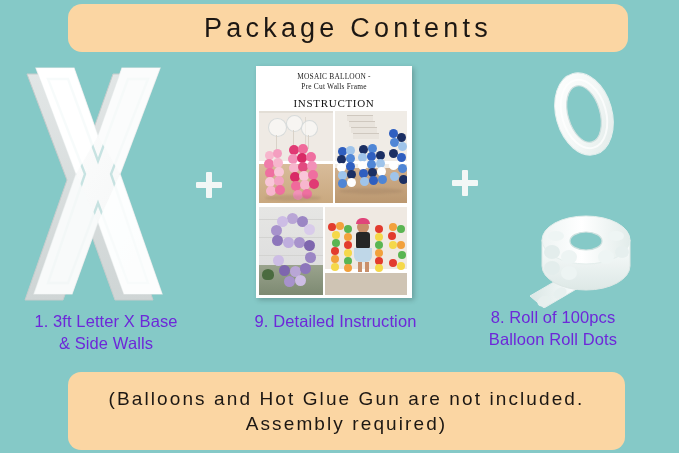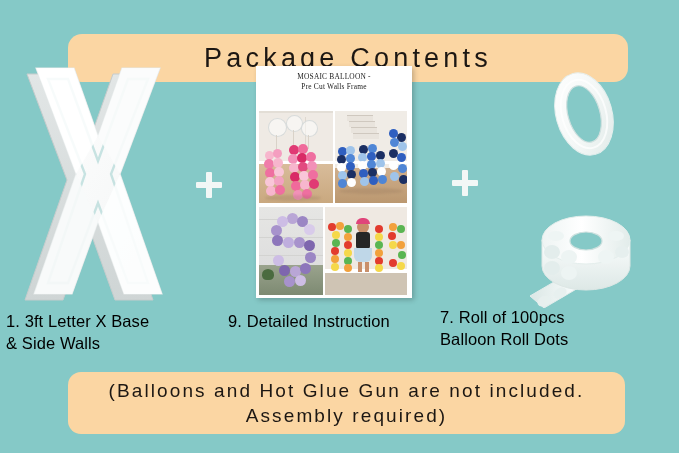--- a/index.html
+++ b/index.html
@@ -10,42 +10,42 @@
     position:relative;
   }
   #stage{position:relative;width:679px;height:453px;background:#85c9c7;overflow:hidden;}
 
   
   .banner{
     position:absolute;background:#fbd6a3;border-radius:14px;
     display:flex;align-items:center;justify-content:center;
     text-align:center;color:#25201c;
   }
-  #title-banner{left:68px;top:4px;width:560px;height:48px;margin-top:30px;}
+  #title-banner{left:68px;top:4px;width:560px;height:48px;}
   #title-text{
     font-size:27px;letter-spacing:4.2px;font-weight:400;
     color:#1c1713;line-height:1;
   }
-  #footer-banner{left:68px;top:372px;width:557px;height:62px;border-radius:13px;}
+  #footer-banner{left:68px;top:372px;width:557px;height:78px;border-radius:13px;}
   #footer-text{
     font-size:19px;letter-spacing:2.1px;line-height:1.32;color:#1c1713;
     padding:0 10px;
   }
 
   
   .plus{position:absolute;width:26px;height:26px;}
   .plus i{position:absolute;background:#f2f7f6;border-radius:1px;display:block;}
   .plus i.h{left:0;top:10px;width:26px;height:6px;}
   .plus i.v{top:0;left:10px;width:6px;height:26px;}
   #plus-1{left:196px;top:172px;}
   #plus-2{left:452px;top:170px;}
 
   
   .caption{
-    position:absolute;color:#000000;
+    position:absolute;text-align:center;color:#6d28d9;
     font-size:16.5px;line-height:1.36;font-weight:500;letter-spacing:.1px;
   }
   #caption-1{left:6px;top:310px;width:200px;}
   #caption-2{left:228px;top:310px;width:215px;}
   #caption-3{left:440px;top:306px;width:226px;}
 
   
   #letter-x-wrap{position:absolute;left:12px;top:62px;width:170px;height:245px;}
   #letter-x-wrap svg{display:block;width:170px;height:245px;}
 
@@ -143,20 +143,21 @@
 
   <div class="plus" id="plus-1">
     <i class="h"></i>
     <i class="v"></i>
   </div>
 
   <div id="instruction-card">
     <div id="card-head">
       <div class="card-sub">MOSAIC BALLOON -</div>
       <div class="card-sub">Pre Cut Walls Frame</div>
+      <div class="card-title">INSTRUCTION</div>
     </div>
 
     <div id="card-photos">
 
       <div class="photo-row" id="photo-row-top">
 
         <div class="ph" id="ph-pink">
           <div class="wallline" style="left:0;top:0;width:74px;height:2px;background:#e3ded6;"></div>
           <div class="wallline" style="left:46px;top:6px;width:1px;height:46px;background:#ded8cf;"></div>
           <div class="wallline" style="left:0;top:50px;width:74px;height:3px;background:#ffffff;"></div>
@@ -384,21 +385,21 @@
       <ellipse cx="41" cy="73" rx="8" ry="7" fill="#edf4f3"></ellipse>
       <ellipse cx="78" cy="57" rx="8" ry="7" fill="#eef5f4"></ellipse>
       <ellipse cx="94" cy="52" rx="7" ry="6" fill="#e6efee"></ellipse>
 
       <ellipse cx="28" cy="36" rx="8" ry="5" fill="#eef5f4"></ellipse>
       <ellipse cx="88" cy="36" rx="8" ry="5" fill="#eef5f4"></ellipse>
     </svg>
   </div>
 
   <div class="caption" id="caption-3">
-    <div>7. Roll of 100pcs</div>
+    <div>8. Roll of 100pcs</div>
     <div>Balloon Roll Dots</div>
   </div>
 
   <div class="banner" id="footer-banner">
     <span id="footer-text">(Balloons and Hot Glue Gun are not included. Assembly required)</span>
   </div>
 
 </div>
 
 </body></html>

